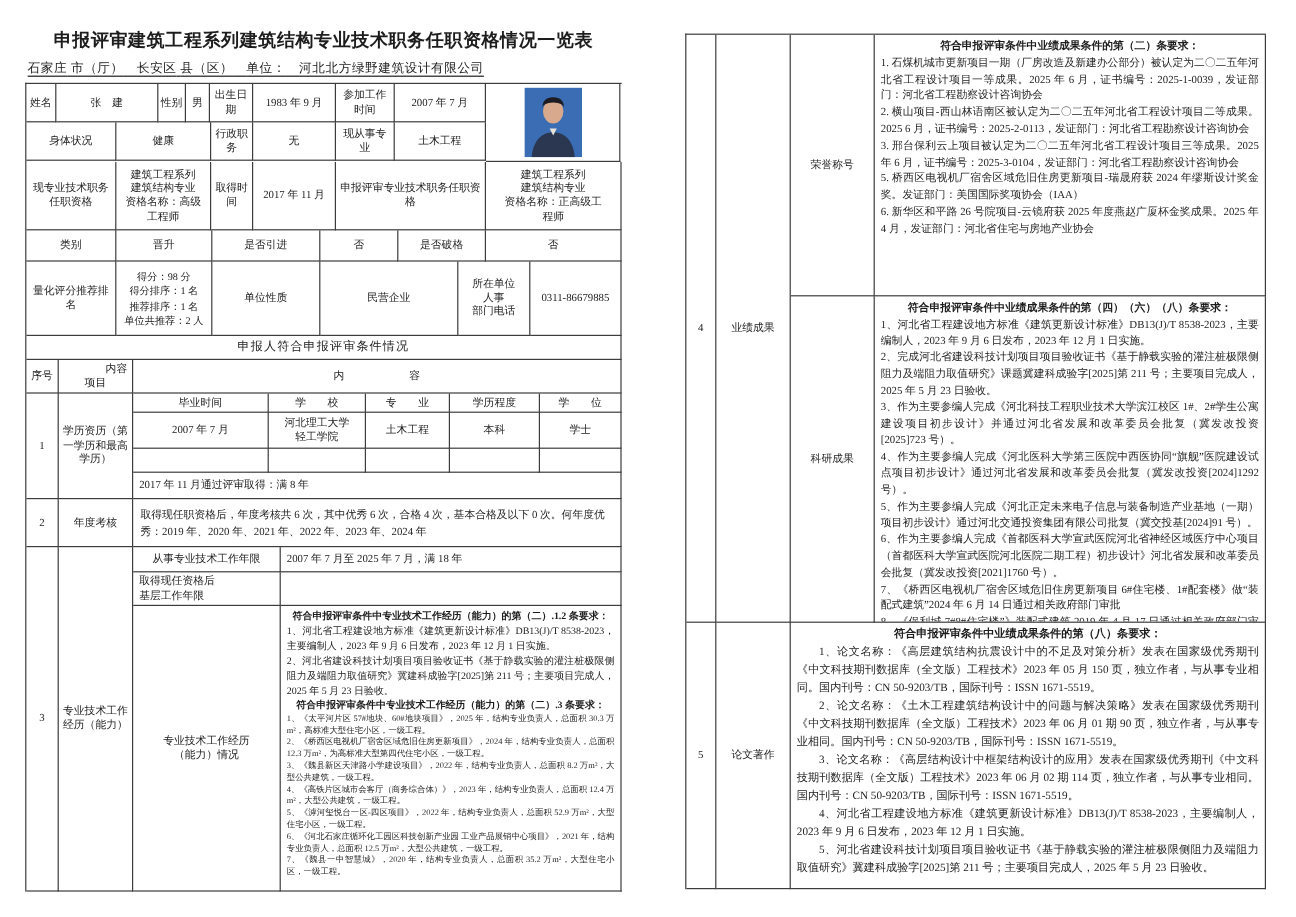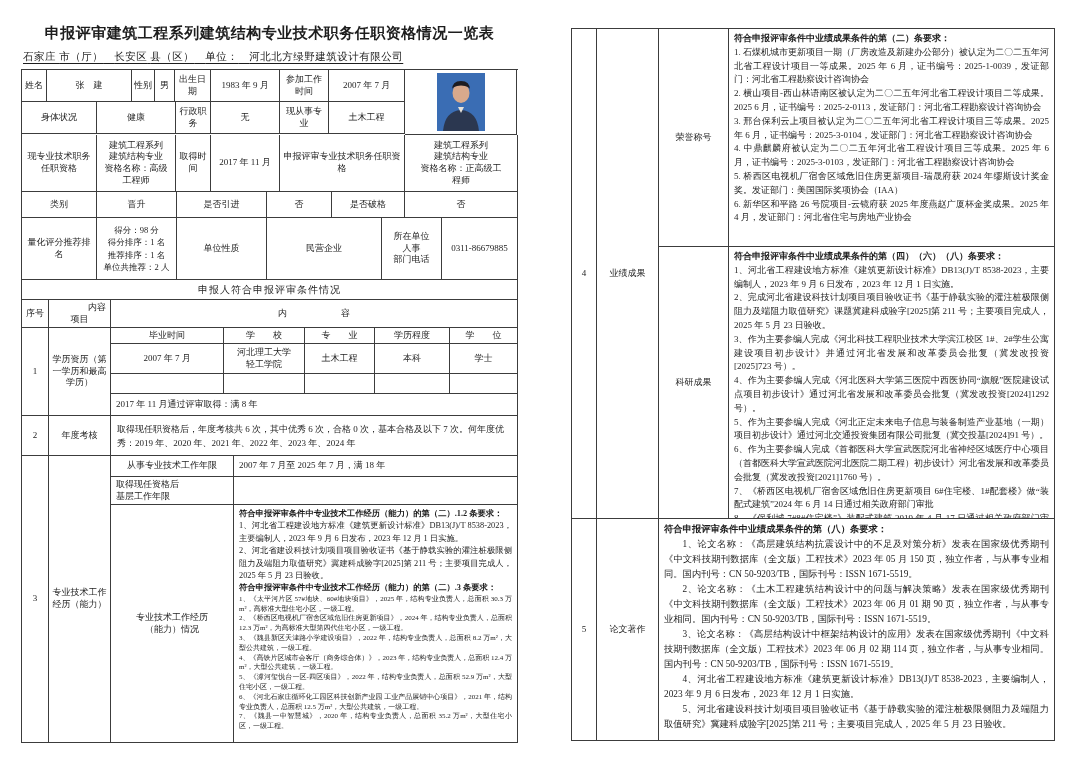--- a/index.html
+++ b/index.html
@@ -26,21 +26,21 @@
   }
   .c.left{justify-content:flex-start;text-align:left;padding-left:5px;}
   .c.pre{white-space:pre-line;}
   .split-cell{flex-direction:column;justify-content:space-between;align-items:stretch;padding:2px 4px;}
   .split-cell .top{text-align:right;}
   .split-cell .bot{text-align:center;}
 
   .paras{box-sizing:border-box;border-right:1px solid #3c3c3c;border-bottom:1px solid #3c3c3c;
     padding:3px 5px;font-size:9px;line-height:13.8px;text-align:left;overflow:hidden;}
   .para{margin:0;text-align:justify;}
-  .para.b{font-weight:bold;text-align:left;}
+  .para.b{font-weight:bold;text-align:center;}
   .para.s{font-size:7px;line-height:9.8px;}
   .para.ind{text-indent:2em;}
   .exp-paras{font-size:8.3px;line-height:12.4px;}
   .paper-paras{font-size:9.3px;line-height:15px;}
   .score-paras{border:none;padding:2px;font-size:8.5px;line-height:12.5px;width:100%;}
   .score-paras .para{text-align:center;}
 
   .banner{font-size:10px;letter-spacing:1px;}
   .photo-cell{padding:3px;}
   .photo-cell svg{display:block;}
@@ -172,21 +172,21 @@
         </div>
         <div class="r" style="height:22px">
           <div class="c left" style="flex:1">2017 年 11 月通过评审取得：满 8 年</div>
         </div>
       </div>
     </div>
 
     <div class="r" style="height:40px">
       <div class="c" style="width:27px">2</div>
       <div class="c" style="width:62px">年度考核</div>
-      <div class="c left" style="flex:1;font-size:9px;line-height:14px;padding:2px 6px">取得现任职资格后，年度考核共 6 次，其中优秀 6 次，合格  0 次，基本合格及以下 7 次。何年度优秀：2019 年、2020 年、2021 年、2022 年、2023 年、2024 年</div>
+      <div class="c left" style="flex:1;font-size:9px;line-height:14px;padding:2px 6px">取得现任职资格后，年度考核共 6 次，其中优秀 6 次，合格  4 次，基本合格及以下 0 次。何年度优秀：2019 年、2020 年、2021 年、2022 年、2023 年、2024 年</div>
     </div>
 
     <div class="r">
       <div class="c" style="width:27px">3</div>
       <div class="c" style="width:62px">专业技术工作经历（能力）</div>
       <div class="stack" style="flex:1">
         <div class="r" style="height:21px">
           <div class="c" style="width:123px">从事专业技术工作年限</div>
           <div class="c left" style="flex:1">2007 年 7 月至 2025 年 7 月，满 18 年</div>
         </div>
@@ -225,21 +225,20 @@
       <div class="c" style="width:25px">4</div>
       <div class="c" style="width:62px">业绩成果</div>
       <div class="stack" style="flex:1">
         <div class="r" style="height:218px">
           <div class="c" style="width:70px">荣誉称号</div>
           <div class="paras" style="flex:1">
               <div class="para b">符合申报评审条件中业绩成果条件的第（二）条要求：</div>
               <div class="para">1. 石煤机城市更新项目一期（厂房改造及新建办公部分）被认定为二〇二五年河北省工程设计项目一等成果。2025 年 6 月，证书编号：2025-1-0039，发证部门：河北省工程勘察设计咨询协会</div>
               <div class="para">2. 横山项目-西山林语南区被认定为二〇二五年河北省工程设计项目二等成果。2025 6 月，证书编号：2025-2-0113，发证部门：河北省工程勘察设计咨询协会</div>
               <div class="para">3. 邢台保利云上项目被认定为二〇二五年河北省工程设计项目三等成果。2025 年 6 月，证书编号：2025-3-0104，发证部门：河北省工程勘察设计咨询协会</div>
-              <div class="para">4. 中鼎麒麟府被认定为二〇二五年河北省工程设计项目三等成果。2025 年 6 月，证书编号：2025-3-0103，发证部门：河北省工程勘察设计咨询协会</div>
               <div class="para">5. 桥西区电视机厂宿舍区域危旧住房更新项目-瑞晟府获 2024 年缪斯设计奖金奖。发证部门：美国国际奖项协会（IAA）</div>
               <div class="para">6. 新华区和平路 26 号院项目-云镜府获 2025 年度燕赵广厦杯金奖成果。2025 年 4 月，发证部门：河北省住宅与房地产业协会</div>
             </div>
         </div>
         <div class="r" style="height:272px">
           <div class="c" style="width:70px">科研成果</div>
           <div class="paras" style="flex:1">
               <div class="para b">符合申报评审条件中业绩成果条件的第（四）（六）（八）条要求：</div>
               <div class="para">1、河北省工程建设地方标准《建筑更新设计标准》DB13(J)/T 8538-2023，主要编制人，2023 年 9 月 6 日发布，2023 年 12 月 1 日实施。</div>
               <div class="para">2、完成河北省建设科技计划项目项目验收证书《基于静载实验的灌注桩极限侧阻力及端阻力取值研究》课题冀建科成验字[2025]第 211 号；主要项目完成人，2025 年 5 月 23 日验收。</div>

